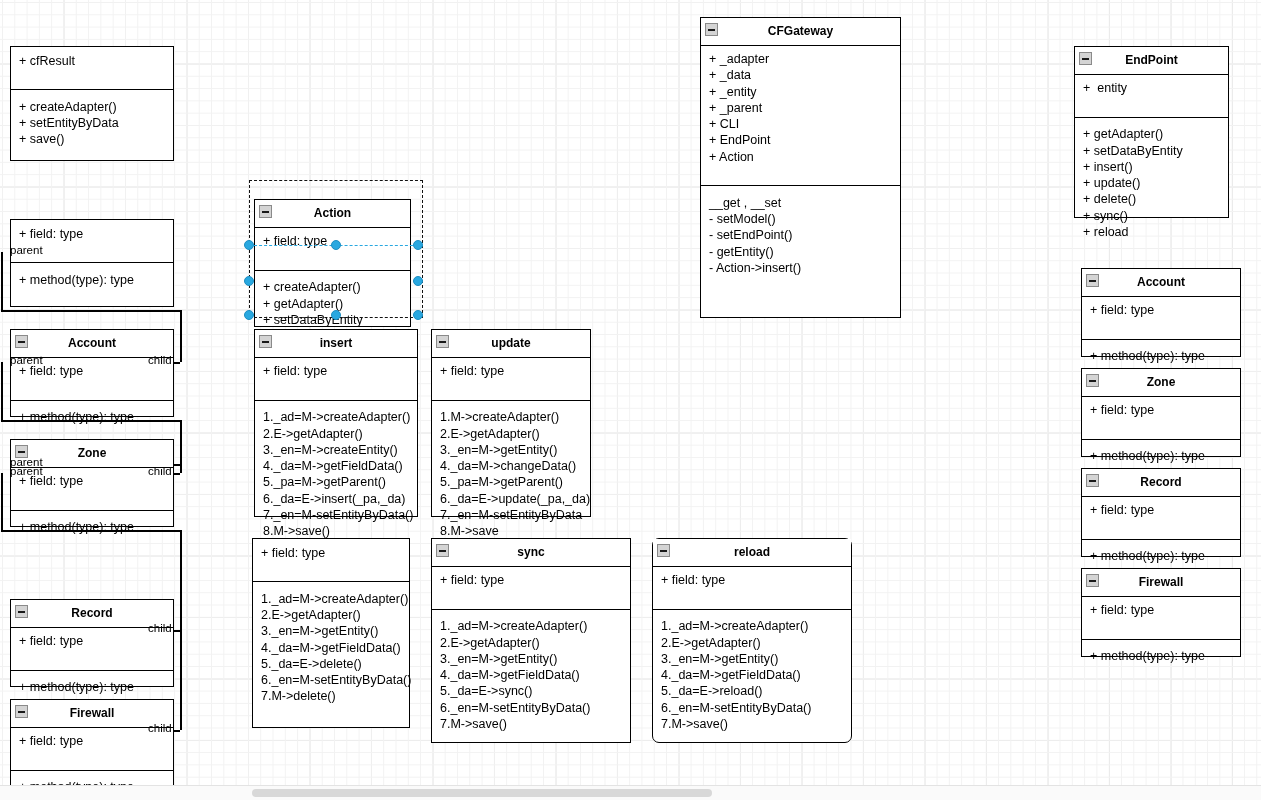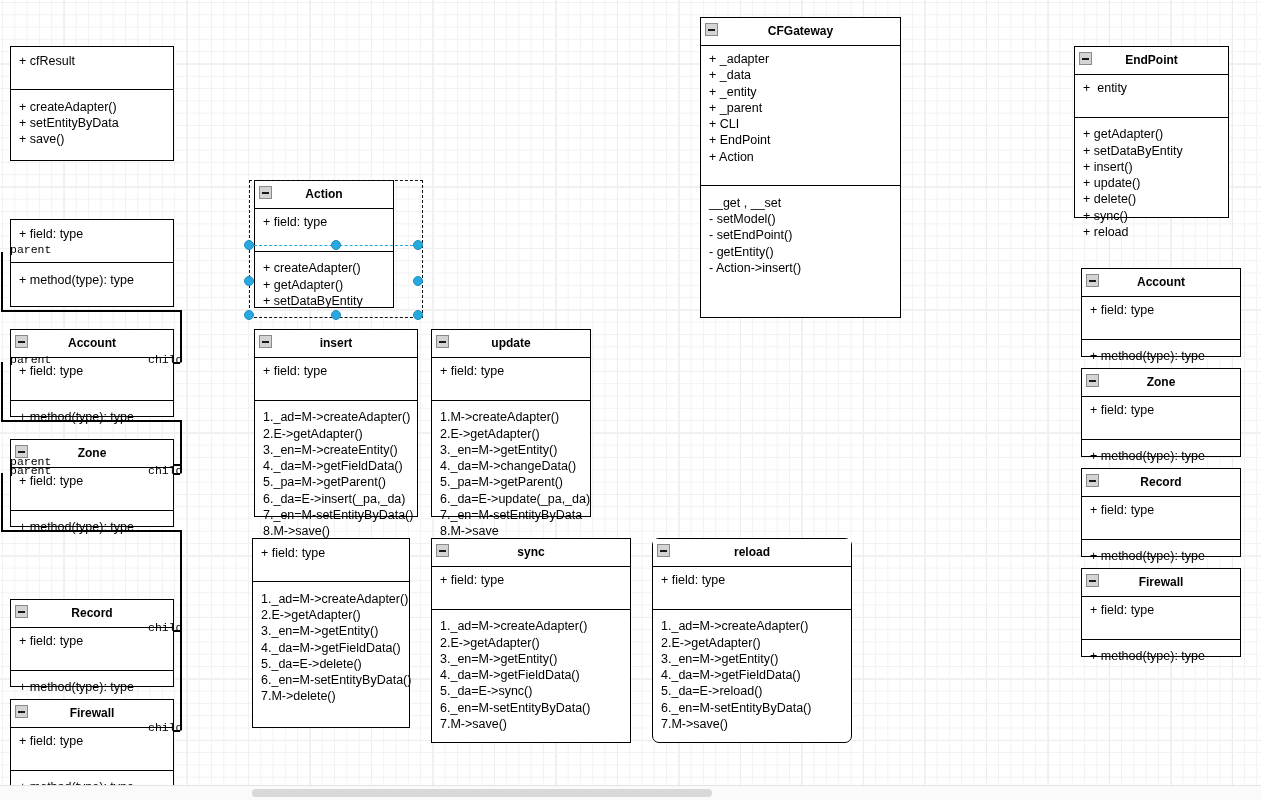--- a/index.html
+++ b/index.html
@@ -130,21 +130,20 @@
   .conn-v { width: 1.6px; }
 
   .edge-label {
     position: absolute;
     font-size: 11.5px;
     color: #000000;
     background: transparent;
     white-space: nowrap;
     z-index: 20;
     line-height: 1.1;
-    font-family: Liberation Mono, monospace;
   }
 
   
   #hscroll-track {
     position: absolute;
     left: 0;
     bottom: 0;
     width: 1261px;
     height: 14px;
     background: #fafafa;
@@ -211,21 +210,21 @@
       </div>
       <div class="uml" style="left: 10px; top: 699px; width: 164px; height: 88px; z-index: 10;">
         <div class="title-bar"><span class="collapse-icon"></span><span>Firewall</span></div>
         <div class="section attributes">
           <div class="line">+ field: type</div>
         </div>
         <div class="section methods">
           <div class="line">+ method(type): type</div>
         </div>
       </div>
-      <div class="uml selected" style="left: 254px; top: 180px; width: 140px; height: 128px; z-index: 10;">
+      <div class="uml selected" style="left: 254px; top: 199px; width: 157px; height: 128px; z-index: 10;">
         <div class="title-bar"><span class="collapse-icon"></span><span>Action</span></div>
         <div class="section attributes">
           <div class="line">+ field: type</div>
         </div>
         <div class="section methods">
           <div class="line">+ createAdapter()</div>
           <div class="line">+ getAdapter()</div>
           <div class="line">+ setDataByEntity</div>
         </div>
       </div>

